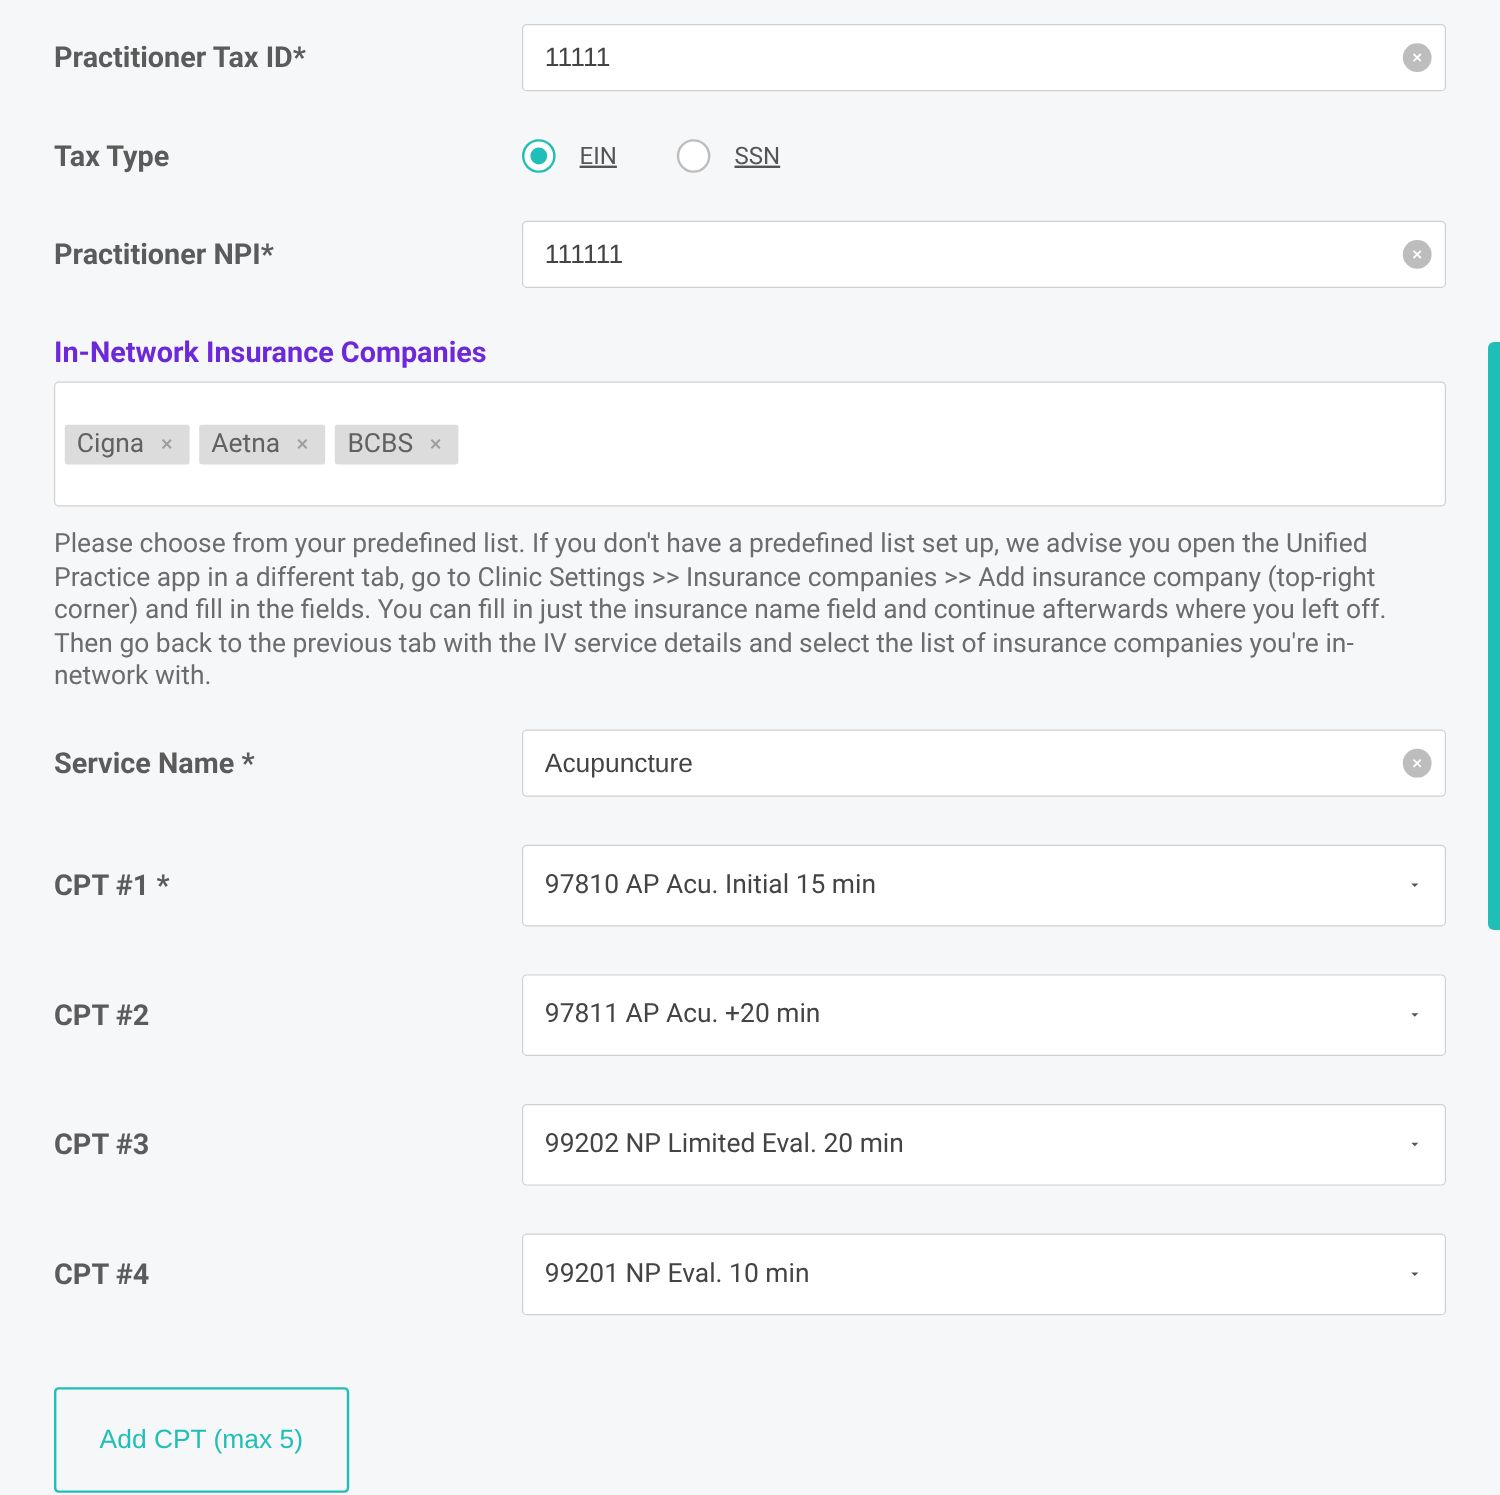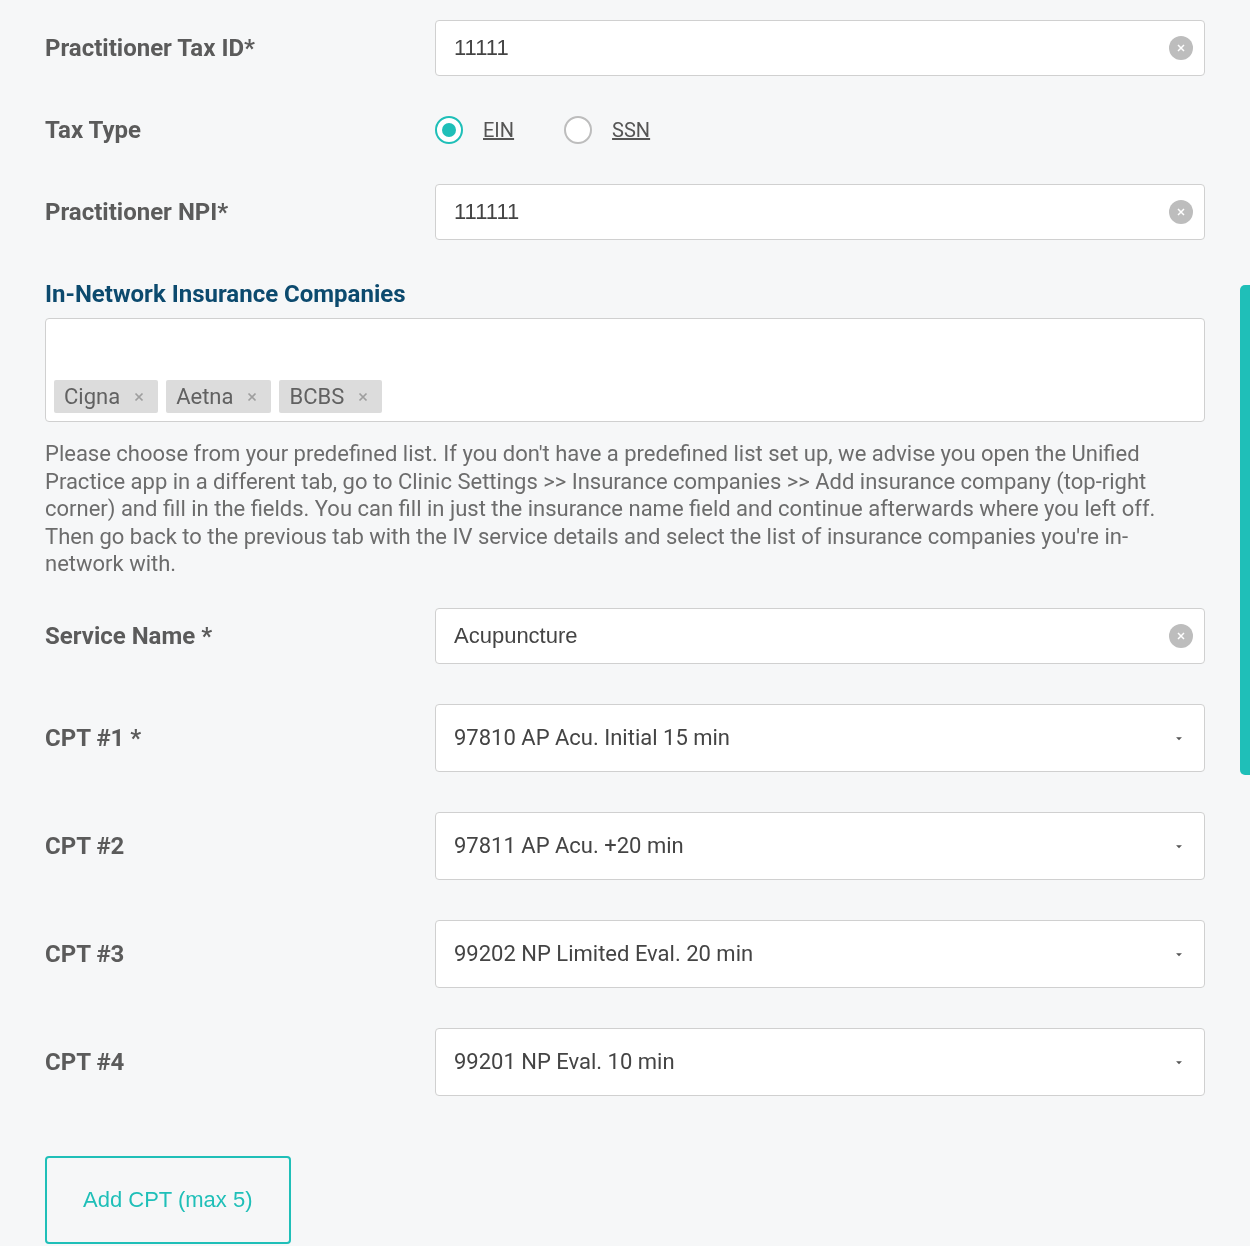--- a/index.html
+++ b/index.html
@@ -95,32 +95,32 @@
   }
   .radio-label {
     font-size: 20px;
     color: #555;
     text-decoration: underline;
   }
   .fullwidth-section { margin-top: 20px; }
   .section-label {
     font-size: 24px;
     font-weight: 700;
-    color: #0c4a6e;
+    color: #6d28d9;
     margin-bottom: 10px;
   }
   .tag-box {
     width: 100%;
     min-height: 104px;
     border: 1px solid #d0d0d0;
     border-radius: 4px;
     background: #fff;
     padding: 8px;
     display: flex;
-    align-items: flex-end;
+    align-items: center;
     gap: 8px;
     flex-wrap: wrap;
   }
   .tag {
     background: #dcdcdc;
     border-radius: 2px;
     padding: 4px 10px;
     display: flex;
     align-items: center;
     gap: 10px;

